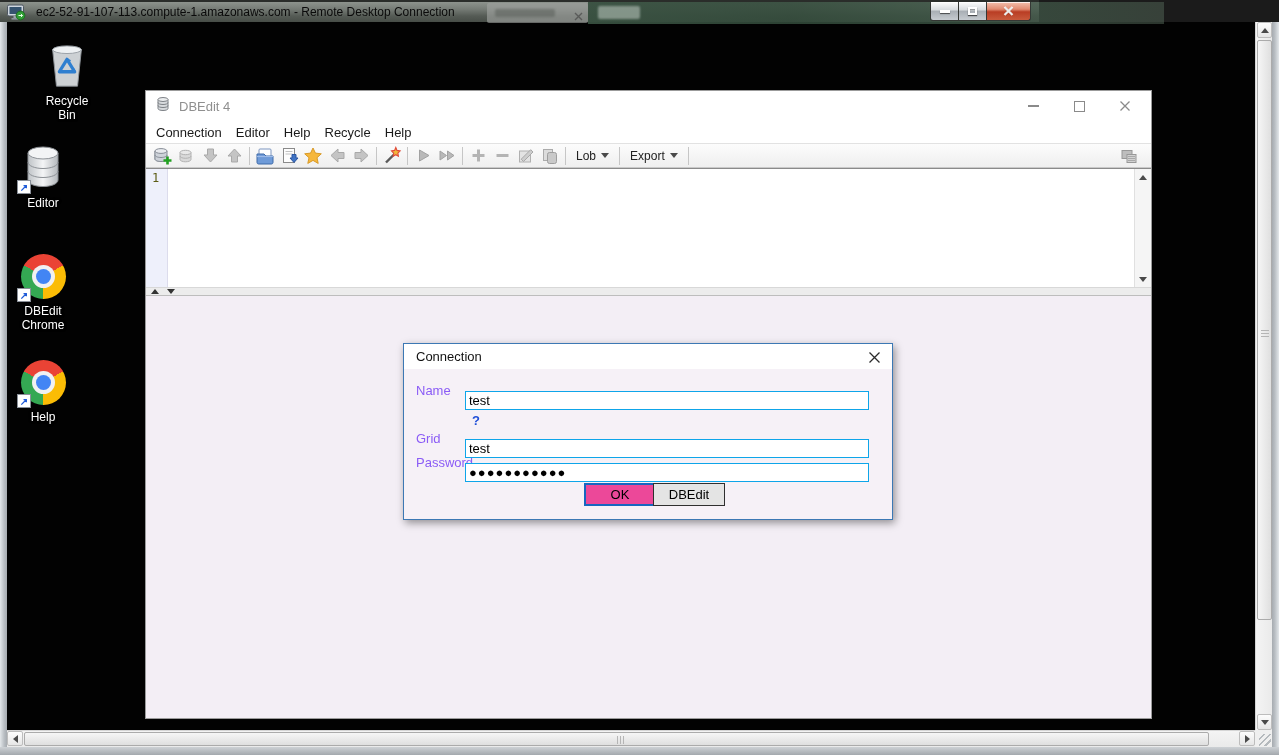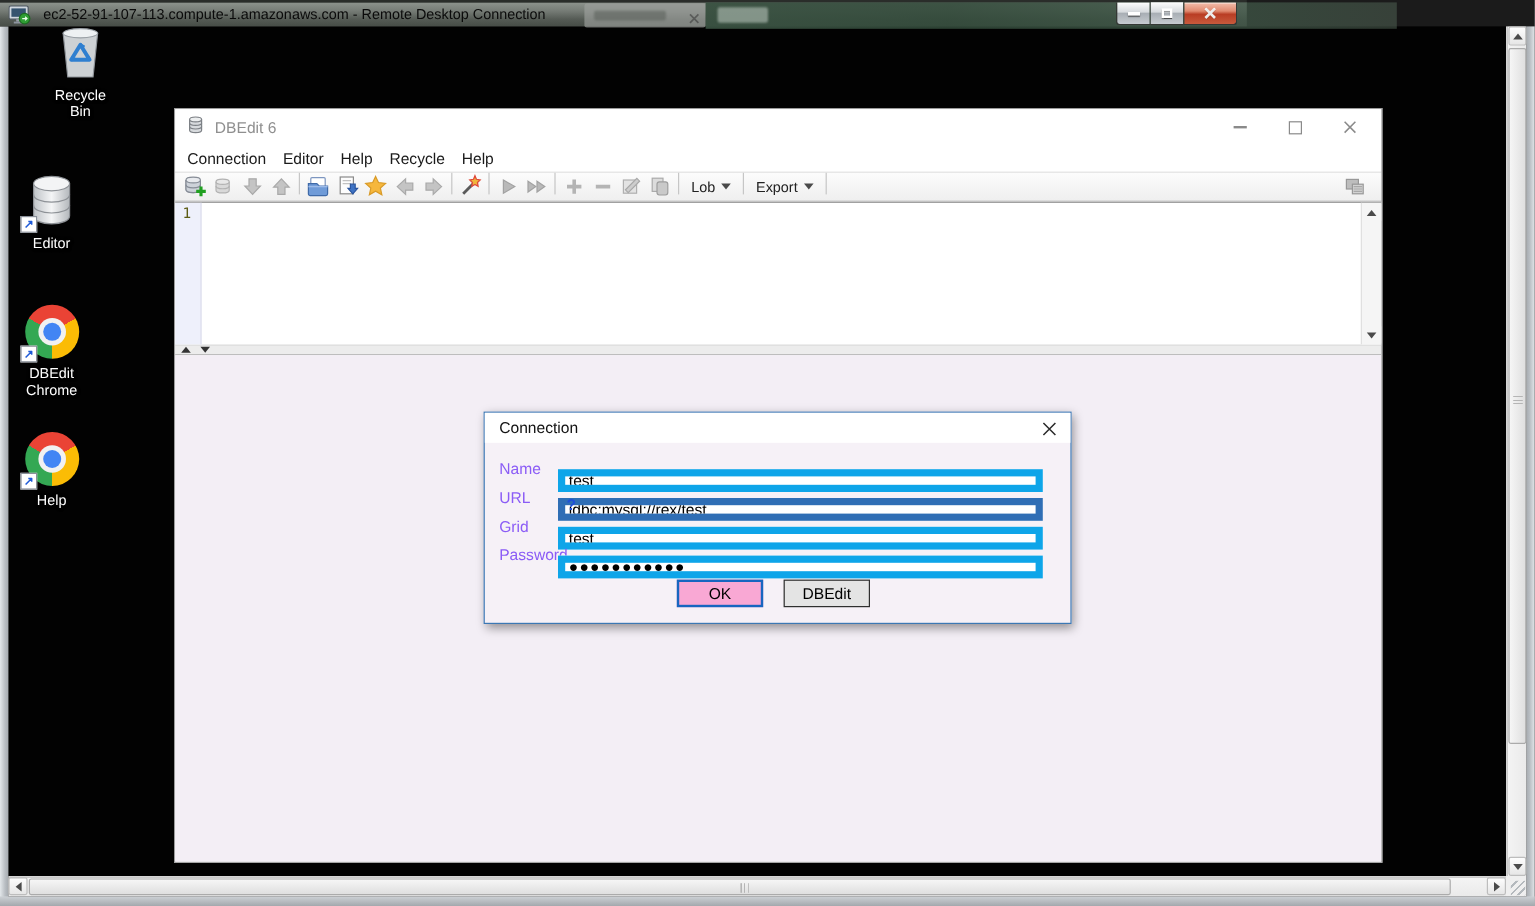--- a/index.html
+++ b/index.html
@@ -109,21 +109,21 @@
   .db-titlebar{ height:30px; background:#fff; display:flex; align-items:center; padding-left:9px; position:relative; }
   .db-title-text{ margin-left:8px; font-size:13px; color:#8f8f8f; }
   .db-caption{ position:absolute; right:18px; top:0; height:30px; display:flex; align-items:center; gap:30px; }
   .db-cap-btn{ width:16px; height:16px; display:flex; align-items:center; justify-content:center; }
   .g-min{ width:11px; height:2px; background:#8a8a8a; }
   .g-max{ width:11px; height:11px; border:1px solid #8a8a8a; }
   .db-menubar{ height:22px; background:#fff; display:flex; align-items:center; padding-left:3px; }
   .menu-item{ padding:2px 7px; font-size:13px; color:#1a1a1a; }
   .db-toolbar{ height:25px; background:linear-gradient(180deg,#fcfcfc,#efefef);
     border-top:1px solid #e2e2e2; border-bottom:1px solid #c9c9c9;
-    display:flex; padding:0 4px; }
+    display:flex; align-items:center; padding:0 4px; }
   .tbtn{ width:24px; height:22px; display:flex; align-items:center; justify-content:center; }
   .tb-sep{ width:1px; height:18px; background:#c6c6c6; margin:0 3px; }
   .tb-drop{ display:flex; align-items:center; gap:5px; padding:2px 7px; font-size:12px; color:#222; }
   .tb-right{ margin-left:auto; margin-right:6px; }
 
   .db-editor{ height:119px; background:#fff; border-top:1px solid #8a8a8a; position:relative; display:flex; }
   .gutter{ width:22px; background:#eef0fb; border-right:1px solid #dcdcec;
     font-family:"DejaVu Sans Mono", monospace; font-size:12px; color:#5c5c14; padding:2px 0 0 6px; }
   .editor-area{ flex:1; }
   .ed-scroll{ position:absolute; right:0; top:0; bottom:0; width:17px; background:#f5f5f5; border-left:1px solid #e0e0e0; }
@@ -138,27 +138,27 @@
 
   
   .dialog{ position:absolute; left:403px; top:343px; width:490px; height:177px;
     background:#f6f1f7; border:1px solid #3c78b4; box-shadow:2px 3px 8px rgba(0,0,0,.4); z-index:20; }
   .dlg-titlebar{ height:25px; background:#fff; position:relative; display:flex; align-items:center; padding-left:12px; }
   .dlg-title{ font-size:13px; color:#111; }
   .dlg-close{ position:absolute; right:10px; top:5px; width:16px; height:16px;
     display:flex; align-items:center; justify-content:center; }
   .dlg-row{ position:absolute; left:12px; height:20px; display:flex; align-items:center; }
   .dlg-label{ width:49px; font-size:13px; color:#8b5cf6; }
-  .dlg-input{ width:404px; height:19px; border:6px solid #0ea5e9; background:#fff;
+  .dlg-input{ width:404px; height:19px; border:1px solid #0ea5e9; background:#fff;
     font-family:"Liberation Sans", sans-serif; font-size:13px; color:#000; padding:0 3px; outline:none;margin-top:20px; }
   .dlg-input.focused{ border-color:#2f6eb5; }
   .dlg-help{ position:absolute; left:472px; top:413px; font-size:13px; font-weight:bold; color:#1f4fd8; z-index:21; }
   .dlg-btn{ position:absolute; height:23px; width:72px; font-size:13px; color:#000;
     display:flex; align-items:center; justify-content:center; font-family:"Liberation Sans", sans-serif; }
-  .btn-ok{ left:160px; top:139px; background:#f9a8d4; border:2px solid #1766c0; }
+  .btn-ok{ left:180px; top:139px; background:#ec4899; border:2px solid #1766c0; }
   .btn-cancel{ left:249px; top:139px; background:#e4e4e4; border:1px solid #2f2f2f; }
 </style>
 </head>
 <body>
 
 <div class="rdp-titlebar">
   <span class="rdp-title-icon">
     <svg width="19" height="17" viewBox="0 0 19 17">
       <rect x="0.5" y="1" width="16" height="11" rx="1.5" fill="#cfd6de" stroke="#4d5660"></rect>
       <rect x="2.5" y="3" width="12" height="7" fill="#35536f"></rect>
@@ -223,21 +223,21 @@
       <span class="grip"></span>
     </div>
   <div class="sb-btn h-right">
       <span class="tri tri-right"></span>
     </div>
 </div>
 <div class="sb-corner">
     <span class="gripdots"></span>
   </div>
 
-<div class="desk-icon" style="top:20px;padding-left:48px;">
+<div class="desk-icon" style="top:42px;padding-left:48px;">
   <span class="icon-wrap">
     <svg width="46" height="48" viewBox="0 0 48 50">
       <path d="M9 8 L39 8 L35 46 L13 46 Z" fill="#dfe3e6" stroke="#9aa0a6" opacity=".92"></path>
       <ellipse cx="24" cy="8" rx="15" ry="4" fill="#eef1f3" stroke="#9aa0a6"></ellipse>
       <path d="M24 18 L32 31 H16 Z" fill="none" stroke="#2f7fd0" stroke-width="3.4" stroke-linejoin="round"></path>
       <path d="M24 18l3.5 2M32 31l-2-3.6M16 31l4-.4" stroke="#2f7fd0" stroke-width="2.6"></path>
     </svg>
   </span>
   <span class="desk-label">Recycle Bin</span>
 </div>
@@ -280,21 +280,21 @@
 
 <div class="dbedit">
   <div class="db-titlebar">
     <span>
       <svg width="16" height="16" viewBox="0 0 16 16">
         <path d="M3 3.5v9c0 1.2 2.2 2 5 2s5-.8 5-2v-9" fill="#d7dadd" stroke="#7d8186"></path>
         <path d="M3 6.5c0 1.2 2.2 2 5 2s5-.8 5-2M3 9.5c0 1.2 2.2 2 5 2s5-.8 5-2" fill="none" stroke="#7d8186"></path>
         <ellipse cx="8" cy="3.5" rx="5" ry="2" fill="#eceeef" stroke="#7d8186"></ellipse>
       </svg>
     </span>
-    <span class="db-title-text">DBEdit 6</span>
+    <span class="db-title-text">DBEdit 4</span>
     <div class="db-caption">
       <div class="db-cap-btn">
           <span class="g-min"></span>
         </div>
       <div class="db-cap-btn">
           <span class="g-max"></span>
         </div>
       <div class="db-cap-btn">
         <svg width="12" height="12" viewBox="0 0 12 12">
           <path d="M1.5 1.5L10.5 10.5M10.5 1.5L1.5 10.5" stroke="#8a8a8a" stroke-width="1.3"></path>
@@ -460,24 +460,20 @@
       <svg width="13" height="13" viewBox="0 0 13 13">
         <path d="M1.5 1.5L11.5 11.5M11.5 1.5L1.5 11.5" stroke="#2b2b2b" stroke-width="1.3"></path>
       </svg>
     </div>
   </div>
 
   <div class="dlg-row" style="top:36px;">
     <span class="dlg-label">Name</span>
     <input class="dlg-input" type="text" value="test" style="">
   </div>
-  <div class="dlg-row" style="top:60px;">
-    <span class="dlg-label">URL</span>
-    <input class="dlg-input focused" type="text" value="jdbc:mysql://rex/test" style="">
-  </div>
   <div class="dlg-row" style="top:84px;">
     <span class="dlg-label">Grid</span>
     <input class="dlg-input" type="text" value="test" style="">
   </div>
   <div class="dlg-row" style="top:108px;">
     <span class="dlg-label">Password</span>
     <input class="dlg-input" type="text" style="letter-spacing: 1px;" value="●●●●●●●●●●●">
   </div>
 
   <div class="dlg-btn btn-ok">OK</div>

